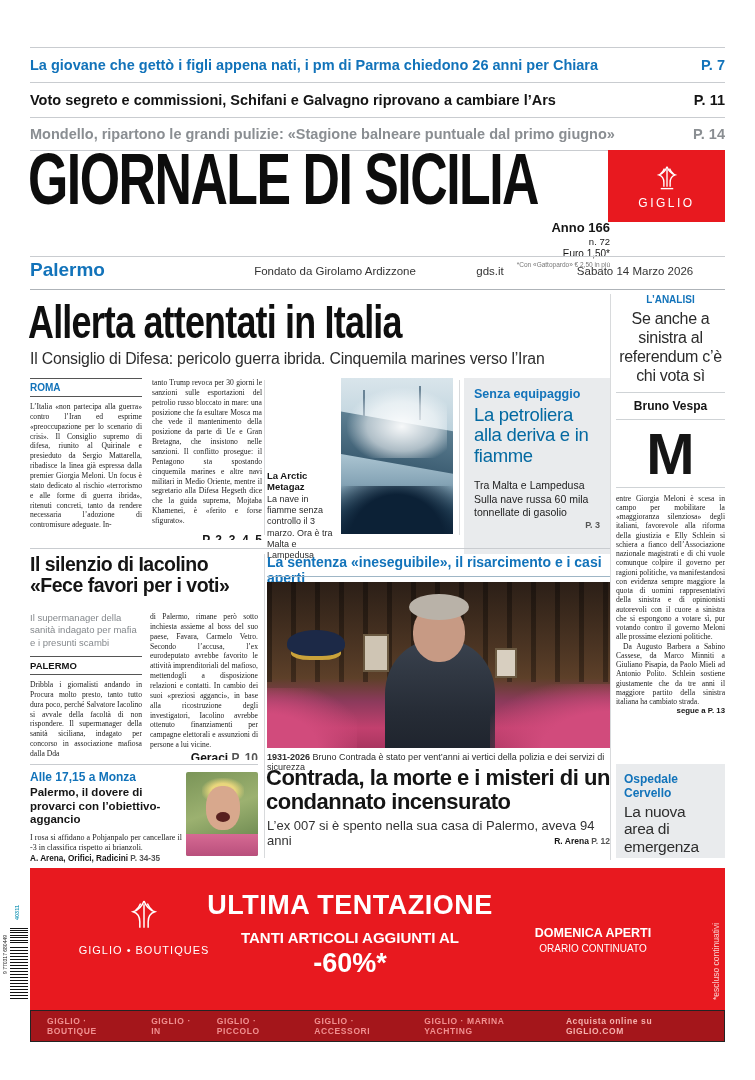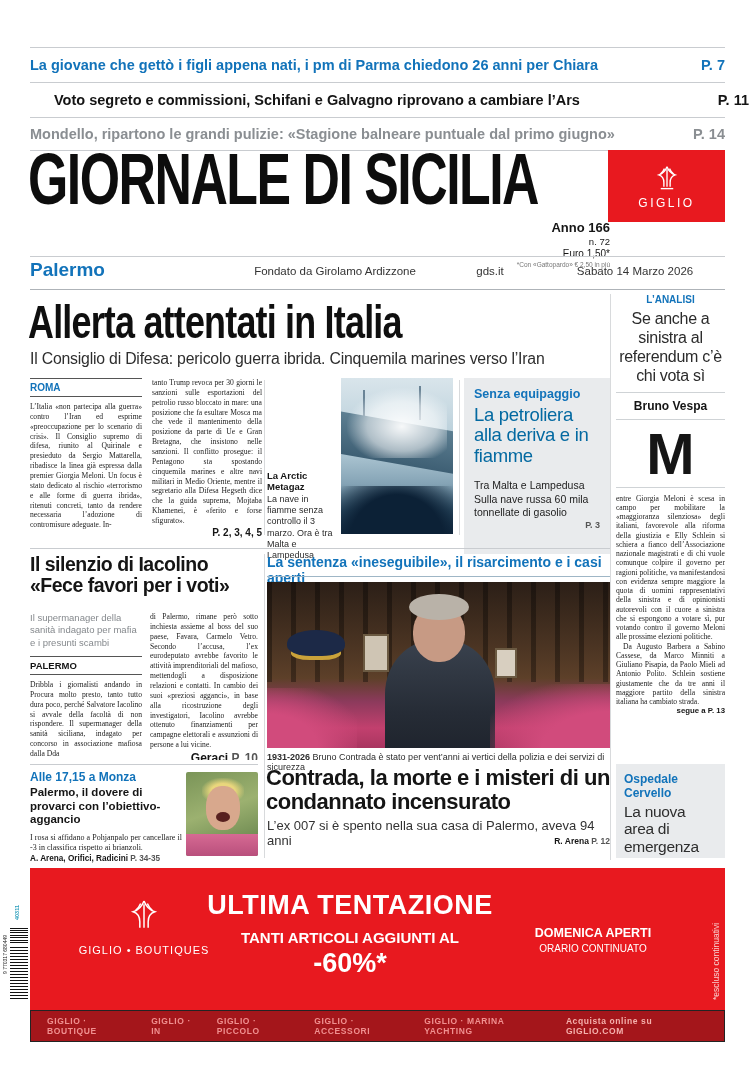--- a/index.html
+++ b/index.html
@@ -43,21 +43,21 @@
 <body>
 
 <div class="page">
 
   <div class="hr" style="left:30px;top:47px;width:695px;"></div>
   <div class="abs row" style="left:30px;top:53px;width:695px;height:24px;font-size:14.5px;">
     <span class="c-blue">La giovane che gettò i figli appena nati, i pm di Parma chiedono 26 anni per Chiara</span>
     <span class="c-blue">P. 7</span>
   </div>
   <div class="hr" style="left:30px;top:82px;width:695px;"></div>
-  <div class="abs row" style="left:30px;top:88px;width:695px;height:24px;font-size:14.5px;margin-left:24px;">
+  <div class="abs row" style="left:30px;top:88px;width:695px;height:24px;font-size:14.5px;">
     <span class="c-black">Voto segreto e commissioni, Schifani e Galvagno riprovano a cambiare l’Ars</span>
     <span class="c-black">P. 11</span>
   </div>
   <div class="hr" style="left:30px;top:117px;width:695px;"></div>
   <div class="abs row" style="left:30px;top:122px;width:695px;height:24px;font-size:14.5px;">
     <span class="c-gray">Mondello, ripartono le grandi pulizie: «Stagione balneare puntuale dal primo giugno»</span>
     <span class="c-gray">P. 14</span>
   </div>
   <div class="hr" style="left:30px;top:150px;width:695px;"></div>
 
@@ -97,21 +97,21 @@
 
   <div class="vr" style="left:610px;top:294px;height:566px;"></div>
 
   <div class="abs" style="left:30px;top:378px;width:112px;height:162px;overflow:hidden;">
     <div class="kickbar">ROMA</div>
     <div class="serif colbody">L’Italia «non partecipa alla guerra» contro l’Iran ed esprime «preoccupazione per lo scenario di crisi». Il Consiglio supremo di difesa, riunito al Quirinale e presieduto da Sergio Mattarella, ribadisce la linea già espressa dalla premier Giorgia Meloni. Un focus è stato dedicato al rischio «terrorismo e alle forme di guerra ibrida», ritenuti concreti, tanto da rendere necessaria l’adozione di contromisure adeguate. In-</div>
   </div>
 
   <div class="abs" style="left:152px;top:378px;width:110px;height:162px;overflow:hidden;">
     <div class="serif colbody">tanto Trump revoca per 30 giorni le sanzioni sulle esportazioni del petrolio russo bloccato in mare: una posizione che fa esultare Mosca ma che vede il mantenimento della posizione da parte di Ue e Gran Bretagna, che insistono nelle sanzioni. Il conflitto prosegue: il Pentagono sta spostando cinquemila marines e altre navi militari in Medio Oriente, mentre il segretario alla Difesa Hegseth dice che la guida suprema, Mojtaba Khamenei, è «ferito e forse sfigurato».</div>
-    <div style="text-align:right;font-size:10px;font-weight:bold;margin-top:1px;">P. 2, 3, 4, 5</div>
+    <div style="text-align:right;font-size:12px;font-weight:bold;margin-top:7px;">P. 2, 3, 4, 5</div>
   </div>
   <div class="vr" style="left:263.5px;top:380px;height:155px;"></div>
 
   <div class="abs" style="left:267px;top:470px;width:70px;">
     <div style="font-size:9.5px;font-weight:bold;line-height:1.2;">La Arctic Metagaz</div>
     <div style="font-size:9px;line-height:1.25;color:#2c2c2c;margin-top:1px;">La nave in fiamme senza controllo il 3 marzo. Ora è tra Malta e Lampedusa</div>
   </div>
 
   <div class="photo" style="left:341px;top:378px;width:112px;height:156px;">
     <div class="abs" style="inset:0;background:linear-gradient(180deg,#d9e5eb 0%,#b3cbd7 45%,#84a3b5 68%,#35586f 85%,#142e45 100%);"></div>

